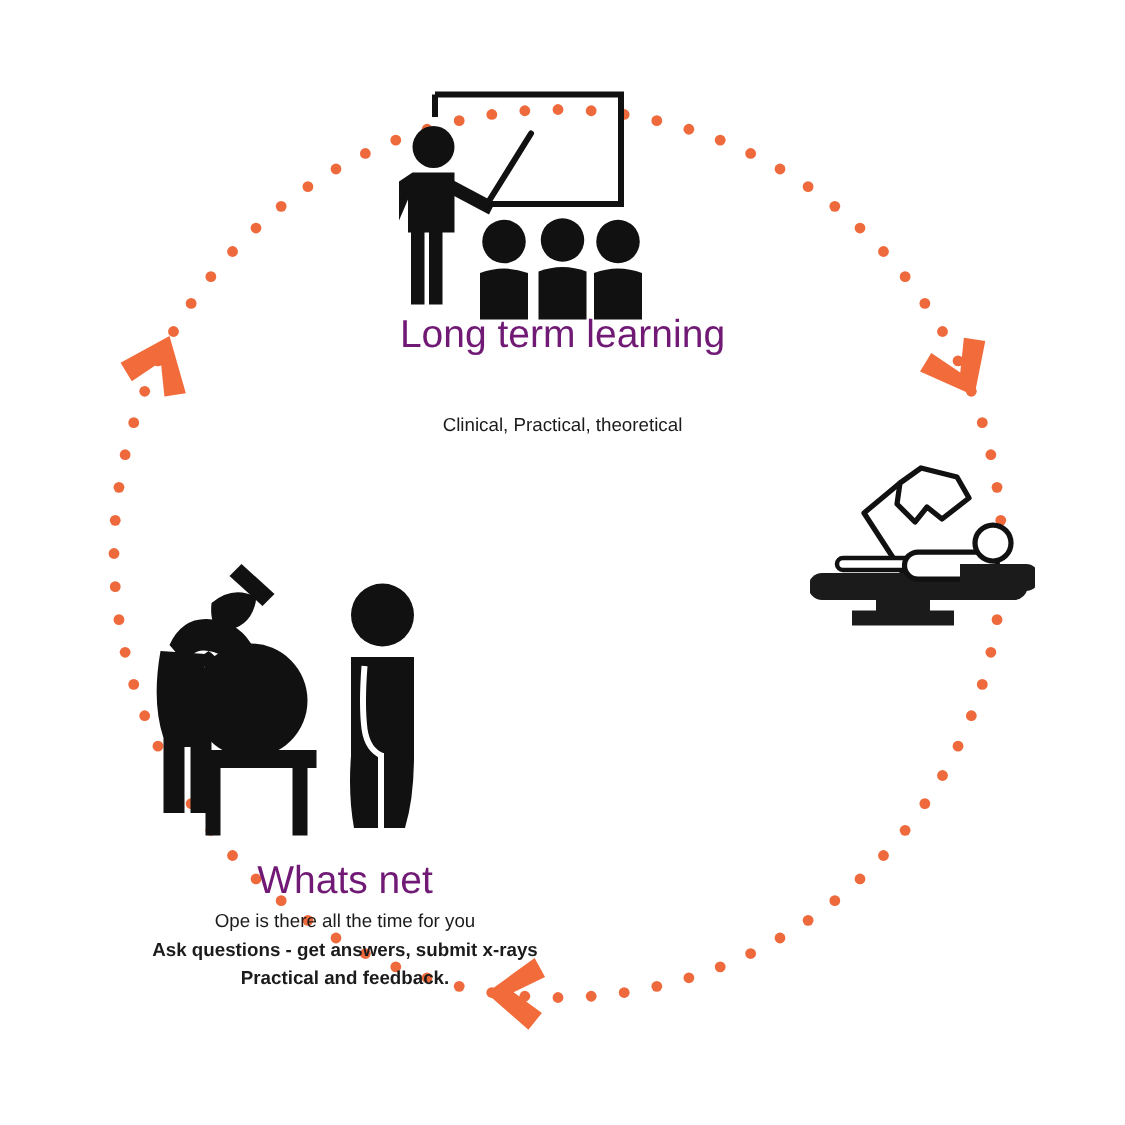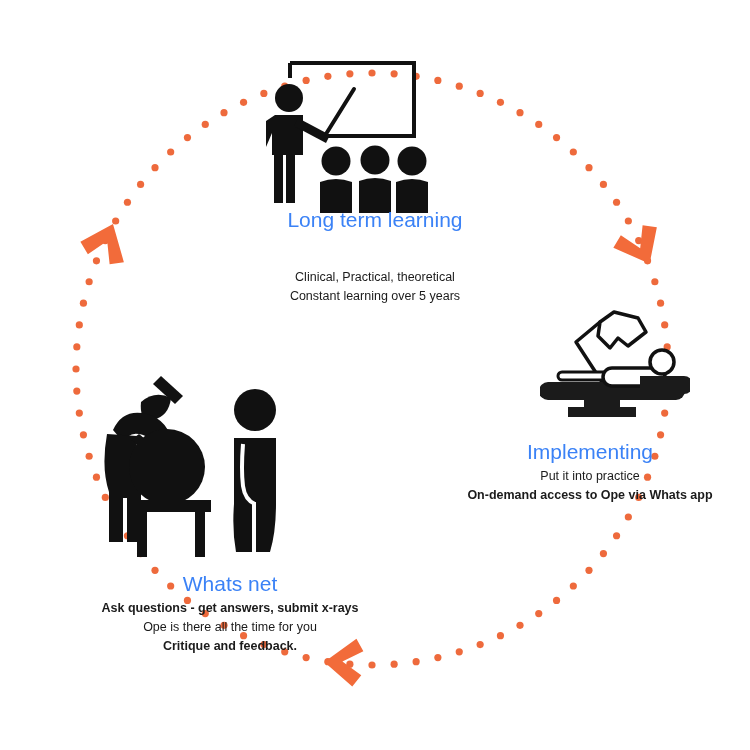--- a/index.html
+++ b/index.html
@@ -26,23 +26,23 @@
     width: 750px;
     height: 750px;
   }
   
   .block {
     position: absolute;
     text-align: center;
     line-height: 1;
   }
   .heading {
-    font-size: 21px;
+    font-size: 26px;
     font-weight: 400;
-    color: #3b82f6;
+    color: #701a75;
     white-space: nowrap;
     line-height: 1.15;
   }
   .lines {
     margin-top: 3px;
   }
   .line {
     font-size: 12.5px;
     color: #1b1b1b;
     line-height: 19px;
@@ -230,38 +230,30 @@
 
     <path d="M139 66 h42 v66 q0 28 -6 48 h-14 v-50 h-4 v50 h-16 q-4 -22 -2 -48 z" fill="#111111"></path>
 
     <path d="M148 72 q-2 26 0 42 q2 14 12 18" fill="none" stroke="#ffffff" stroke-width="4"></path>
   </svg>
 
   <div class="block" id="block-learning">
     <div class="heading">Long term learning</div>
     <div class="lines">
       <div class="line" style="font-weight: normal; margin-top: 36px;">Clinical, Practical, theoretical</div>
-      <div class="line" style="font-weight: normal;">Constant learning over 5 years</div>
     </div>
   </div>
 
-  <div class="block" id="block-implementing">
-    <div class="heading">Implementing</div>
-    <div class="lines">
-      <div class="line" style="font-weight: normal;">Put it into practice</div>
-      <div class="line bold" style="font-weight: bold;">On-demand access to Ope via Whats app</div>
-    </div>
-  </div>
 
   <div class="block" id="block-safety">
     <div class="heading">Whats net</div>
     <div class="lines">
+      <div class="line" style="font-weight: normal;">Ope is there all the time for you</div>
       <div class="line bold" style="font-weight: bold;">Ask questions - get answers, submit x-rays</div>
-      <div class="line" style="font-weight: normal;">Ope is there all the time for you</div>
-      <div class="line bold" style="font-weight: bold;">Critique and feedback.</div>
+      <div class="line bold" style="font-weight: bold;">Practical and feedback.</div>
     </div>
   </div>
 
   <svg class="layer" id="arrow-layer" viewBox="0 0 750 750" width="750" height="750">
       <g transform="translate(103.7,243.9) rotate(295)">
         <path d="M 22 0 L -8 -22 L -16 -10 L 4 2 L -16 14 L -8 26 Z" fill="#F26B3A"></path>
       </g>
       <g transform="translate(640.3,243.9) rotate(425)">
         <path d="M 22 0 L -8 -22 L -16 -10 L 4 2 L -16 14 L -8 26 Z" fill="#F26B3A"></path>
       </g>

